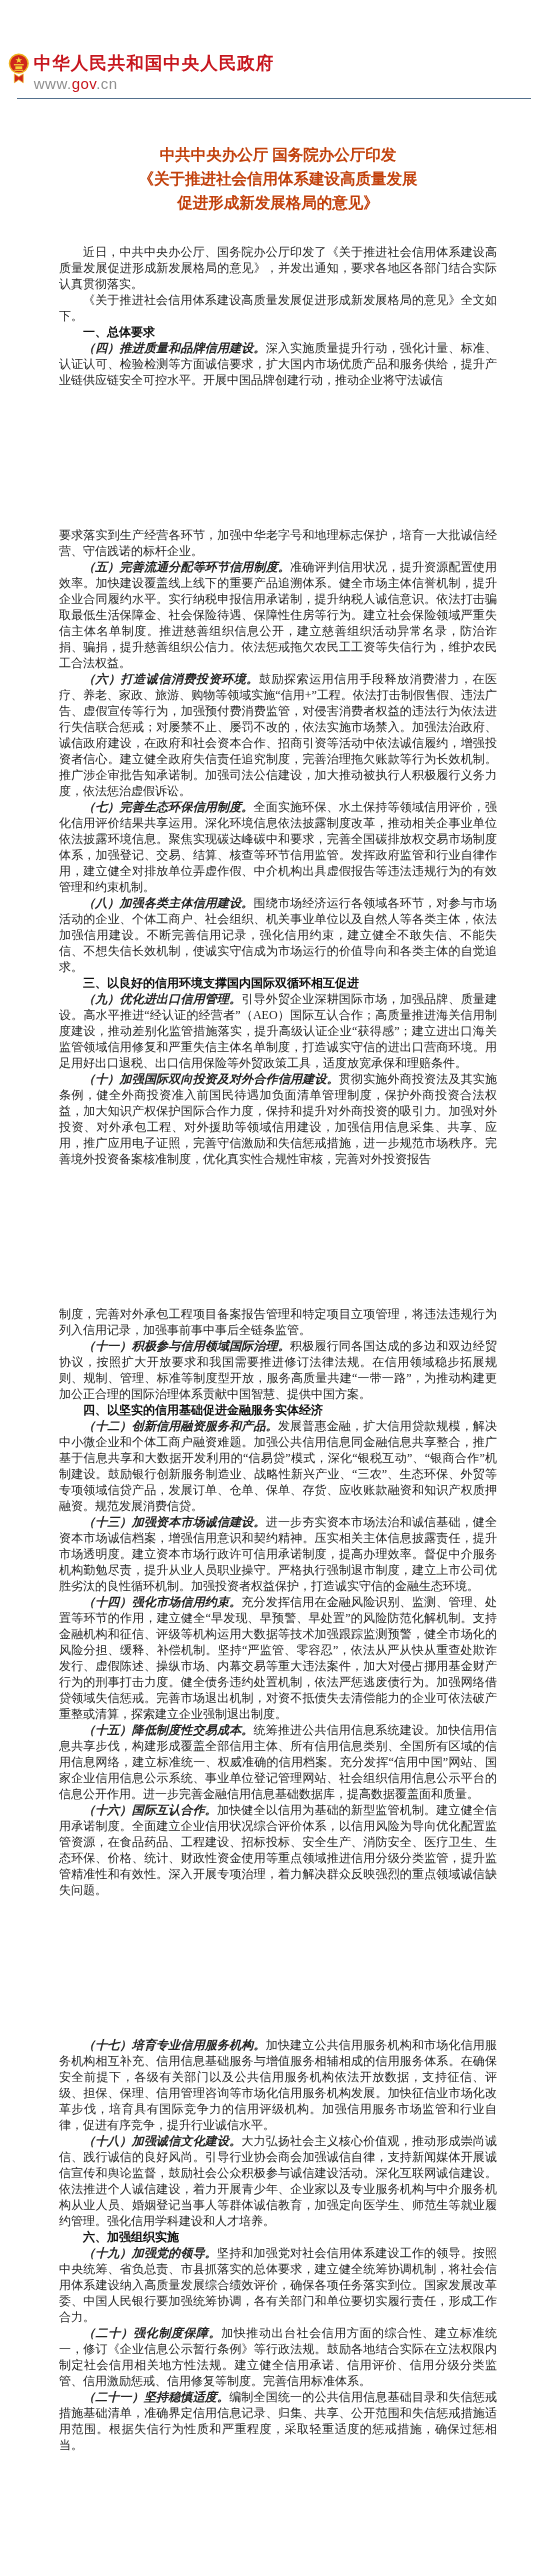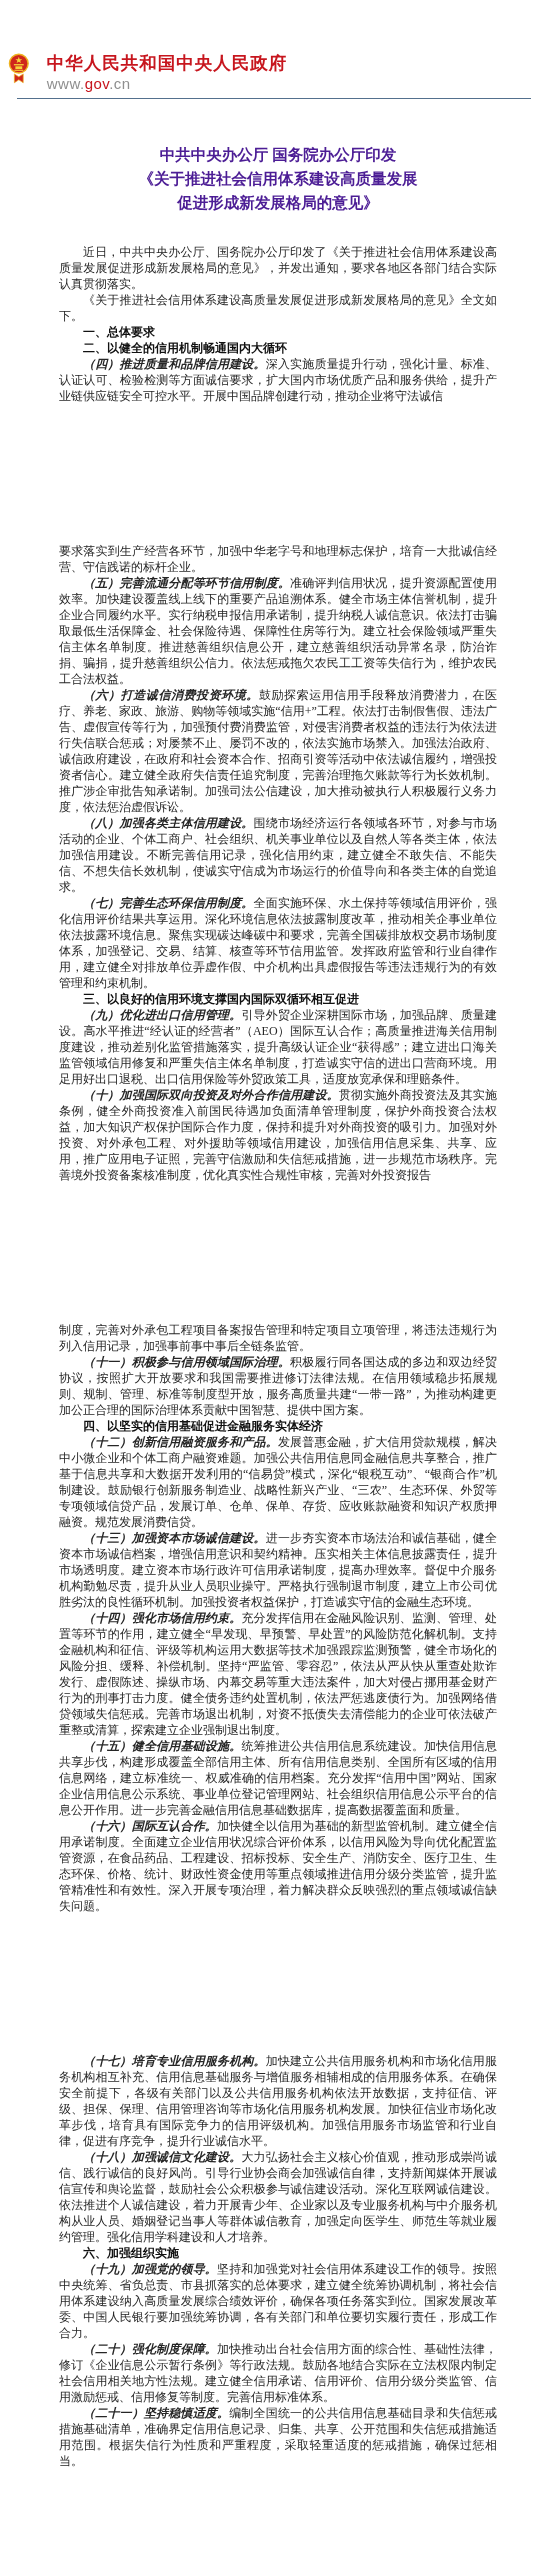--- a/index.html
+++ b/index.html
@@ -5,42 +5,42 @@
   html,body{margin:0;padding:0;}
   body{
     width:556px;
     background:#ffffff;
     color:#262626;
     font-family:"Liberation Serif","DejaVu Serif",serif;
     padding-bottom:129px;
   }
   
   .masthead{padding:53px 0 0 8.2px;}
-  .brand{display:flex;align-items:flex-start;gap:17px;}
+  .brand{display:flex;align-items:flex-start;gap:4px;}
   .emblem{width:21.6px;height:33px;flex:0 0 auto;}
   .brand-text{padding-top:1px;}
   .site-title{
     font-family:"Liberation Sans","DejaVu Sans",sans-serif;
     font-size:17.5px;font-weight:bold;color:#c7161e;
     letter-spacing:1px;line-height:19.6px;
   }
   .site-url{
     font-family:"Liberation Sans","DejaVu Sans",sans-serif;
     font-size:15px;color:#8f8f8f;margin-top:1.5px;letter-spacing:0.5px;
   }
   .site-url .red{color:#c7161e;}
   .masthead-rule{
     margin:6.2px 25px 0 8.8px;
     border:none;border-top:1.5px solid #53708d;height:0;
   }
   
   .doc-title{
     margin:44px auto 29px;
     text-align:center;
-    font-size:15.5px;font-weight:bold;color:#4c1d95;
+    font-size:15.5px;font-weight:bold;color:#c2410c;
     line-height:24px;
   }
   .article-column{width:438px;margin:0 auto;}
   .article-column p{
     margin:0;
     font-size:12px;line-height:16px;
     text-align:justify;
     text-indent:2em;
     color:#262626;
   }
@@ -71,49 +71,48 @@
   <hr class="masthead-rule">
 </header>
 
 <main>
   <h1 class="doc-title"><span>中共中央办公厅 国务院办公厅印发</span><br><span>《关于推进社会信用体系建设高质量发展</span><br><span>促进形成新发展格局的意见》</span></h1>
   <div class="article-column" id="article-body">
       <section>
         <p class="para">近日，中共中央办公厅、国务院办公厅印发了《关于推进社会信用体系建设高质量发展促进形成新发展格局的意见》，并发出通知，要求各地区各部门结合实际认真贯彻落实。</p>
         <p class="para">《关于推进社会信用体系建设高质量发展促进形成新发展格局的意见》全文如下。</p>
         <p class="heading">一、总体要求</p>
-        <p class="heading">二、以健全的信用机制畅通国内大循环</p>
         <p class="item"><span class="lead">（四）推进质量和品牌信用建设。</span><span>深入实施质量提升行动，强化计量、标准、认证认可、检验检测等方面诚信要求，扩大国内市场优质产品和服务供给，提升产业链供应链安全可控水平。开展中国品牌创建行动，推动企业将守法诚信</span></p>
       </section>
       <div class="page-gap"></div>
       <section>
         <p class="cont">要求落实到生产经营各环节，加强中华老字号和地理标志保护，培育一大批诚信经营、守信践诺的标杆企业。</p>
         <p class="item"><span class="lead">（五）完善流通分配等环节信用制度。</span><span>准确评判信用状况，提升资源配置使用效率。加快建设覆盖线上线下的重要产品追溯体系。健全市场主体信誉机制，提升企业合同履约水平。实行纳税申报信用承诺制，提升纳税人诚信意识。依法打击骗取最低生活保障金、社会保险待遇、保障性住房等行为。建立社会保险领域严重失信主体名单制度。推进慈善组织信息公开，建立慈善组织活动异常名录，防治诈捐、骗捐，提升慈善组织公信力。依法惩戒拖欠农民工工资等失信行为，维护农民工合法权益。</span></p>
         <p class="item"><span class="lead">（六）打造诚信消费投资环境。</span><span>鼓励探索运用信用手段释放消费潜力，在医疗、养老、家政、旅游、购物等领域实施“信用+”工程。依法打击制假售假、违法广告、虚假宣传等行为，加强预付费消费监管，对侵害消费者权益的违法行为依法进行失信联合惩戒；对屡禁不止、屡罚不改的，依法实施市场禁入。加强法治政府、诚信政府建设，在政府和社会资本合作、招商引资等活动中依法诚信履约，增强投资者信心。建立健全政府失信责任追究制度，完善治理拖欠账款等行为长效机制。推广涉企审批告知承诺制。加强司法公信建设，加大推动被执行人积极履行义务力度，依法惩治虚假诉讼。</span></p>
+        <p class="item"><span class="lead">（七）完善生态环保信用制度。</span><span>全面实施环保、水土保持等领域信用评价，强化信用评价结果共享运用。深化环境信息依法披露制度改革，推动相关企事业单位依法披露环境信息。聚焦实现碳达峰碳中和要求，完善全国碳排放权交易市场制度体系，加强登记、交易、结算、核查等环节信用监管。发挥政府监管和行业自律作用，建立健全对排放单位弄虚作假、中介机构出具虚假报告等违法违规行为的有效管理和约束机制。</span></p>
         <p class="item"><span class="lead">（八）加强各类主体信用建设。</span><span>围绕市场经济运行各领域各环节，对参与市场活动的企业、个体工商户、社会组织、机关事业单位以及自然人等各类主体，依法加强信用建设。不断完善信用记录，强化信用约束，建立健全不敢失信、不能失信、不想失信长效机制，使诚实守信成为市场运行的价值导向和各类主体的自觉追求。</span></p>
-        <p class="item"><span class="lead">（七）完善生态环保信用制度。</span><span>全面实施环保、水土保持等领域信用评价，强化信用评价结果共享运用。深化环境信息依法披露制度改革，推动相关企事业单位依法披露环境信息。聚焦实现碳达峰碳中和要求，完善全国碳排放权交易市场制度体系，加强登记、交易、结算、核查等环节信用监管。发挥政府监管和行业自律作用，建立健全对排放单位弄虚作假、中介机构出具虚假报告等违法违规行为的有效管理和约束机制。</span></p>
         <p class="heading">三、以良好的信用环境支撑国内国际双循环相互促进</p>
         <p class="item"><span class="lead">（九）优化进出口信用管理。</span><span>引导外贸企业深耕国际市场，加强品牌、质量建设。高水平推进“经认证的经营者”（AEO）国际互认合作；高质量推进海关信用制度建设，推动差别化监管措施落实，提升高级认证企业“获得感”；建立进出口海关监管领域信用修复和严重失信主体名单制度，打造诚实守信的进出口营商环境。用足用好出口退税、出口信用保险等外贸政策工具，适度放宽承保和理赔条件。</span></p>
         <p class="item"><span class="lead">（十）加强国际双向投资及对外合作信用建设。</span><span>贯彻实施外商投资法及其实施条例，健全外商投资准入前国民待遇加负面清单管理制度，保护外商投资合法权益，加大知识产权保护国际合作力度，保持和提升对外商投资的吸引力。加强对外投资、对外承包工程、对外援助等领域信用建设，加强信用信息采集、共享、应用，推广应用电子证照，完善守信激励和失信惩戒措施，进一步规范市场秩序。完善境外投资备案核准制度，优化真实性合规性审核，完善对外投资报告</span></p>
       </section>
       <div class="page-gap"></div>
       <section>
         <p class="cont">制度，完善对外承包工程项目备案报告管理和特定项目立项管理，将违法违规行为列入信用记录，加强事前事中事后全链条监管。</p>
         <p class="item"><span class="lead">（十一）积极参与信用领域国际治理。</span><span>积极履行同各国达成的多边和双边经贸协议，按照扩大开放要求和我国需要推进修订法律法规。在信用领域稳步拓展规则、规制、管理、标准等制度型开放，服务高质量共建“一带一路”，为推动构建更加公正合理的国际治理体系贡献中国智慧、提供中国方案。</span></p>
         <p class="heading">四、以坚实的信用基础促进金融服务实体经济</p>
         <p class="item"><span class="lead">（十二）创新信用融资服务和产品。</span><span>发展普惠金融，扩大信用贷款规模，解决中小微企业和个体工商户融资难题。加强公共信用信息同金融信息共享整合，推广基于信息共享和大数据开发利用的“信易贷”模式，深化“银税互动”、“银商合作”机制建设。鼓励银行创新服务制造业、战略性新兴产业、“三农”、生态环保、外贸等专项领域信贷产品，发展订单、仓单、保单、存货、应收账款融资和知识产权质押融资。规范发展消费信贷。</span></p>
         <p class="item"><span class="lead">（十三）加强资本市场诚信建设。</span><span>进一步夯实资本市场法治和诚信基础，健全资本市场诚信档案，增强信用意识和契约精神。压实相关主体信息披露责任，提升市场透明度。建立资本市场行政许可信用承诺制度，提高办理效率。督促中介服务机构勤勉尽责，提升从业人员职业操守。严格执行强制退市制度，建立上市公司优胜劣汰的良性循环机制。加强投资者权益保护，打造诚实守信的金融生态环境。</span></p>
         <p class="item"><span class="lead">（十四）强化市场信用约束。</span><span>充分发挥信用在金融风险识别、监测、管理、处置等环节的作用，建立健全“早发现、早预警、早处置”的风险防范化解机制。支持金融机构和征信、评级等机构运用大数据等技术加强跟踪监测预警，健全市场化的风险分担、缓释、补偿机制。坚持“严监管、零容忍”，依法从严从快从重查处欺诈发行、虚假陈述、操纵市场、内幕交易等重大违法案件，加大对侵占挪用基金财产行为的刑事打击力度。健全债务违约处置机制，依法严惩逃废债行为。加强网络借贷领域失信惩戒。完善市场退出机制，对资不抵债失去清偿能力的企业可依法破产重整或清算，探索建立企业强制退出制度。</span></p>
-        <p class="item"><span class="lead">（十五）健全信用基础设施。</span><span>统筹推进公共信用信息系统建设。加快信用信息共享步伐，构建形成覆盖全部信用主体、所有信用信息类别、全国所有区域的信用信息网络，建立标准统一、权威准确的信用档案。充分发挥“信用中国”网站、国家企业信用信息公示系统、事业单位登记管理网站、社会组织信用信息公示平台的信息公开作用。进一步完善金融信用信息基础数据库，提高数据覆盖面和质量。</span></p>
+        <p class="item"><span class="lead">（十五）降低制度性交易成本。</span><span>统筹推进公共信用信息系统建设。加快信用信息共享步伐，构建形成覆盖全部信用主体、所有信用信息类别、全国所有区域的信用信息网络，建立标准统一、权威准确的信用档案。充分发挥“信用中国”网站、国家企业信用信息公示系统、事业单位登记管理网站、社会组织信用信息公示平台的信息公开作用。进一步完善金融信用信息基础数据库，提高数据覆盖面和质量。</span></p>
         <p class="item"><span class="lead">（十六）国际互认合作。</span><span>加快健全以信用为基础的新型监管机制。建立健全信用承诺制度。全面建立企业信用状况综合评价体系，以信用风险为导向优化配置监管资源，在食品药品、工程建设、招标投标、安全生产、消防安全、医疗卫生、生态环保、价格、统计、财政性资金使用等重点领域推进信用分级分类监管，提升监管精准性和有效性。深入开展专项治理，着力解决群众反映强烈的重点领域诚信缺失问题。</span></p>
       </section>
       <div class="page-gap"></div>
       <section>
         <p class="item"><span class="lead">（十七）培育专业信用服务机构。</span><span>加快建立公共信用服务机构和市场化信用服务机构相互补充、信用信息基础服务与增值服务相辅相成的信用服务体系。在确保安全前提下，各级有关部门以及公共信用服务机构依法开放数据，支持征信、评级、担保、保理、信用管理咨询等市场化信用服务机构发展。加快征信业市场化改革步伐，培育具有国际竞争力的信用评级机构。加强信用服务市场监管和行业自律，促进有序竞争，提升行业诚信水平。</span></p>
         <p class="item"><span class="lead">（十八）加强诚信文化建设。</span><span>大力弘扬社会主义核心价值观，推动形成崇尚诚信、践行诚信的良好风尚。引导行业协会商会加强诚信自律，支持新闻媒体开展诚信宣传和舆论监督，鼓励社会公众积极参与诚信建设活动。深化互联网诚信建设。依法推进个人诚信建设，着力开展青少年、企业家以及专业服务机构与中介服务机构从业人员、婚姻登记当事人等群体诚信教育，加强定向医学生、师范生等就业履约管理。强化信用学科建设和人才培养。</span></p>
         <p class="heading">六、加强组织实施</p>
         <p class="item"><span class="lead">（十九）加强党的领导。</span><span>坚持和加强党对社会信用体系建设工作的领导。按照中央统筹、省负总责、市县抓落实的总体要求，建立健全统筹协调机制，将社会信用体系建设纳入高质量发展综合绩效评价，确保各项任务落实到位。国家发展改革委、中国人民银行要加强统筹协调，各有关部门和单位要切实履行责任，形成工作合力。</span></p>
-        <p class="item"><span class="lead">（二十）强化制度保障。</span><span>加快推动出台社会信用方面的综合性、基础性法律，修订《企业信息公示暂行条例》等行政法规。鼓励各地结合实际在立法权限内制定社会信用相关地方性法规。建立健全信用承诺、信用评价、信用分级分类监管、信用激励惩戒、信用修复等制度。完善信用标准体系。</span></p>
+        <p class="item"><span class="lead">（二十）强化制度保障。</span><span>加快推动出台社会信用方面的综合性、建立标准统一，修订《企业信息公示暂行条例》等行政法规。鼓励各地结合实际在立法权限内制定社会信用相关地方性法规。建立健全信用承诺、信用评价、信用分级分类监管、信用激励惩戒、信用修复等制度。完善信用标准体系。</span></p>
         <p class="item"><span class="lead">（二十一）坚持稳慎适度。</span><span>编制全国统一的公共信用信息基础目录和失信惩戒措施基础清单，准确界定信用信息记录、归集、共享、公开范围和失信惩戒措施适用范围。根据失信行为性质和严重程度，采取轻重适度的惩戒措施，确保过惩相当。</span></p>
       </section>
     </div>
 </main>
 
 
 </body></html>

